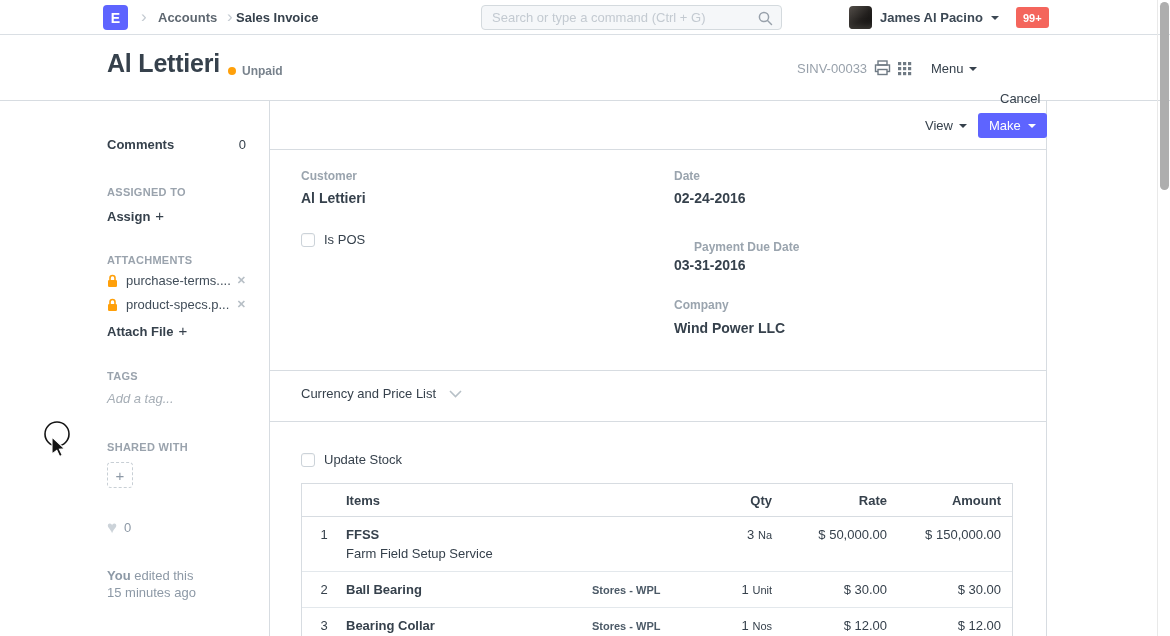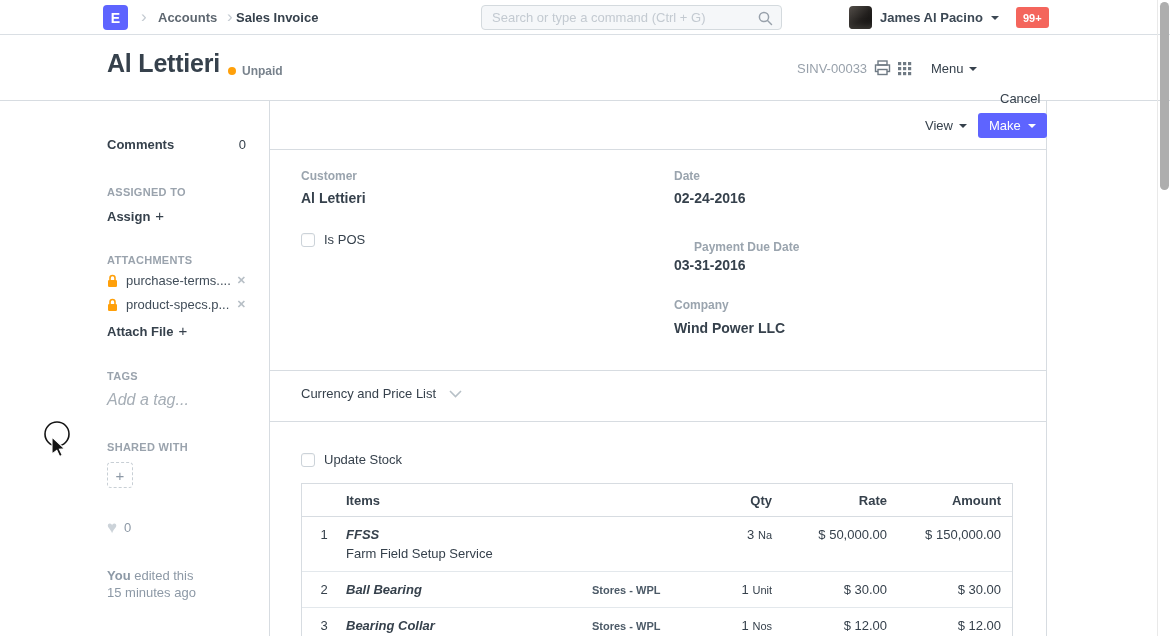--- a/index.html
+++ b/index.html
@@ -43,21 +43,21 @@
   .sb{position:absolute;left:107px;width:139px;}
   .sb-row{display:flex;justify-content:space-between;align-items:center;}
   .sb-strong{font-size:13px;font-weight:700;color:#36414c;cursor:pointer;}
   .sb-count{font-size:13px;color:#36414c;}
   .sb-label{font-size:11px;font-weight:600;color:#9aa3ad;letter-spacing:.3px;}
   .plus-glyph::after{content:"+";font-size:15px;font-weight:400;color:#36414c;margin-left:5px;}
   .attach-row{display:flex;align-items:center;}
   .attach-name{font-size:13px;color:#414d59;margin-left:8px;flex:1;cursor:pointer;}
   .close-icon{color:#b7bfc6;font-size:11px;font-weight:700;cursor:pointer;}
   .close-icon::after{content:"\2715";}
-  .add-tag{font-size:16px;font-style:italic;color:#a6aeb6;cursor:text;}
+  .add-tag{font-size:13px;font-style:italic;color:#a6aeb6;cursor:text;}
   .share-plus{width:26px;height:26px;border:1px dashed #c8cfd5;border-radius:4px;display:flex;align-items:center;
     justify-content:center;color:#8d99a6;font-size:15px;cursor:pointer;}
   .heart-row{display:flex;align-items:center;gap:7px;}
   .heart-icon{color:#ccd3d9;font-size:17px;line-height:14px;cursor:pointer;}
   .heart-icon::after{content:"\2665";}
   .edited{font-size:13px;color:#8d99a6;line-height:17px;}
   .edited b{font-weight:700;color:#8d99a6;}
   
   .main{position:absolute;left:270px;top:0;width:777px;height:535px;border-right:1px solid #d7dce1;background:#fff;}
   .toolbar{position:absolute;left:0;top:0;width:777px;height:49px;border-bottom:1px solid #d7dce1;}
@@ -72,21 +72,21 @@
   .divider{position:absolute;left:0;width:777px;border-top:1px solid #d7dce1;}
   .section-head{position:absolute;left:31px;display:flex;align-items:center;gap:13px;font-size:13px;color:#36414c;cursor:pointer;}
   
   .items-table{position:absolute;left:31px;top:382px;width:712px;border:1px solid #d7dce1;background:#fff;}
   .t-head{display:flex;align-items:center;height:33px;border-bottom:1px solid #d7dce1;padding-right:13px;
     font-size:13px;font-weight:700;color:#98a2ac;}
   .t-row{display:flex;border-bottom:1px solid #e3e8ec;padding:10px 13px 10px 0;cursor:pointer;}
   .t-row:last-child{border-bottom:none;}
   .c-idx{width:44px;text-align:center;font-size:13px;color:#36414c;flex-shrink:0;}
   .c-item{width:246px;font-size:13px;color:#36414c;flex-shrink:0;}
-  .c-item .iname{font-weight:700;font-style:italic;}
+  .c-item .iname{font-weight:700;}
   .c-item .idesc{margin-top:4px;font-weight:400;}
   .c-wh{width:76px;font-size:11px;font-weight:700;color:#4c5a67;padding-top:2px;flex-shrink:0;}
   .c-qty{width:104px;text-align:right;font-size:13px;color:#36414c;flex-shrink:0;}
   .c-qty .uom{font-size:11px;}
   .c-rate{width:115px;text-align:right;font-size:13px;color:#36414c;flex-shrink:0;}
   .c-amt{width:114px;text-align:right;font-size:13px;color:#36414c;flex-shrink:0;}
   
   .scroll-line{position:absolute;left:1157px;top:0;width:1px;height:636px;background:#e9e9e9;z-index:6;}
   .scroll-thumb{position:absolute;left:1160px;top:2px;width:9px;height:188px;background:#aeaeae;border-radius:5px;z-index:7;cursor:pointer;}
   .cursor-overlay{position:absolute;left:40px;top:418px;z-index:50;pointer-events:none;}

